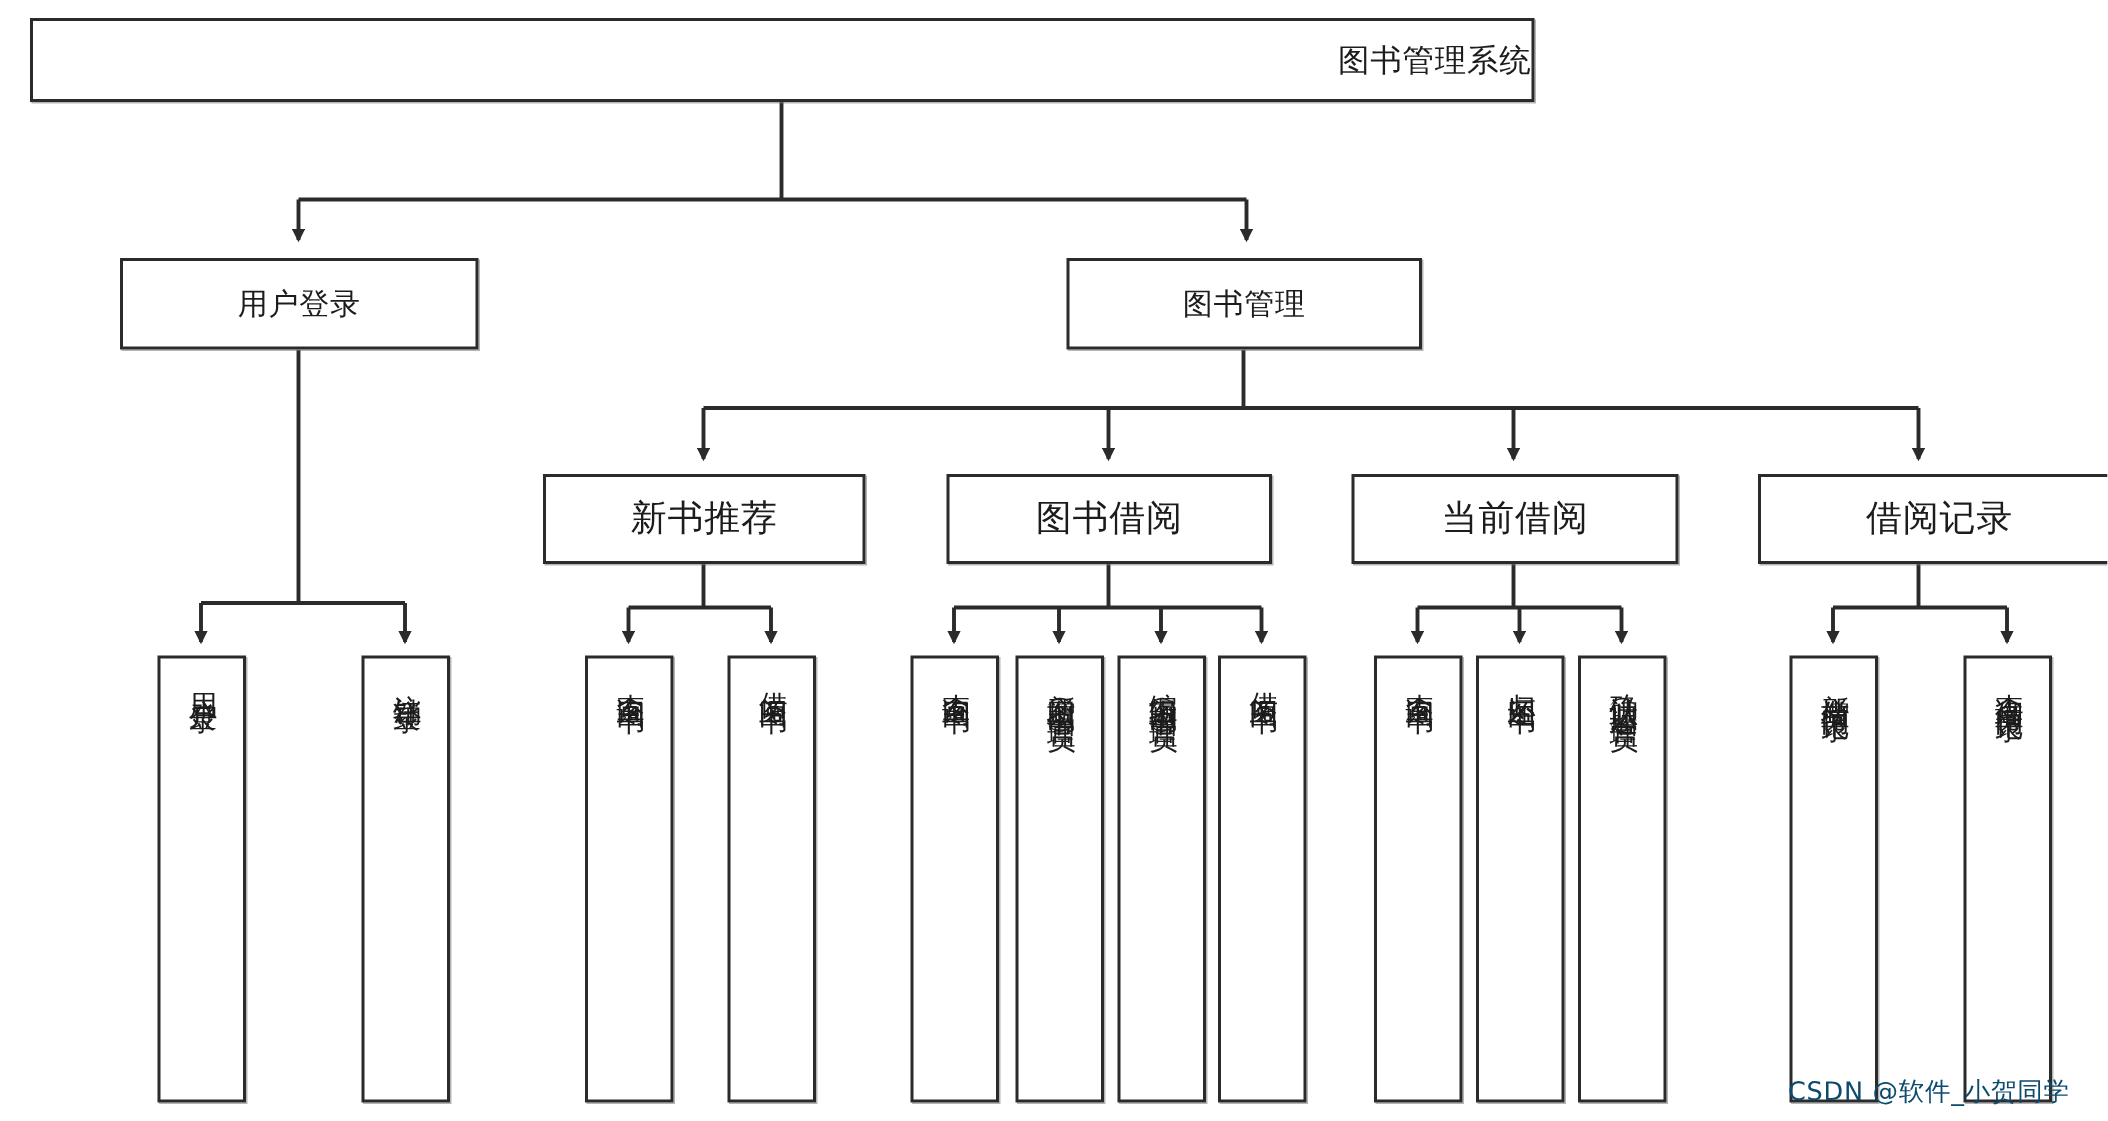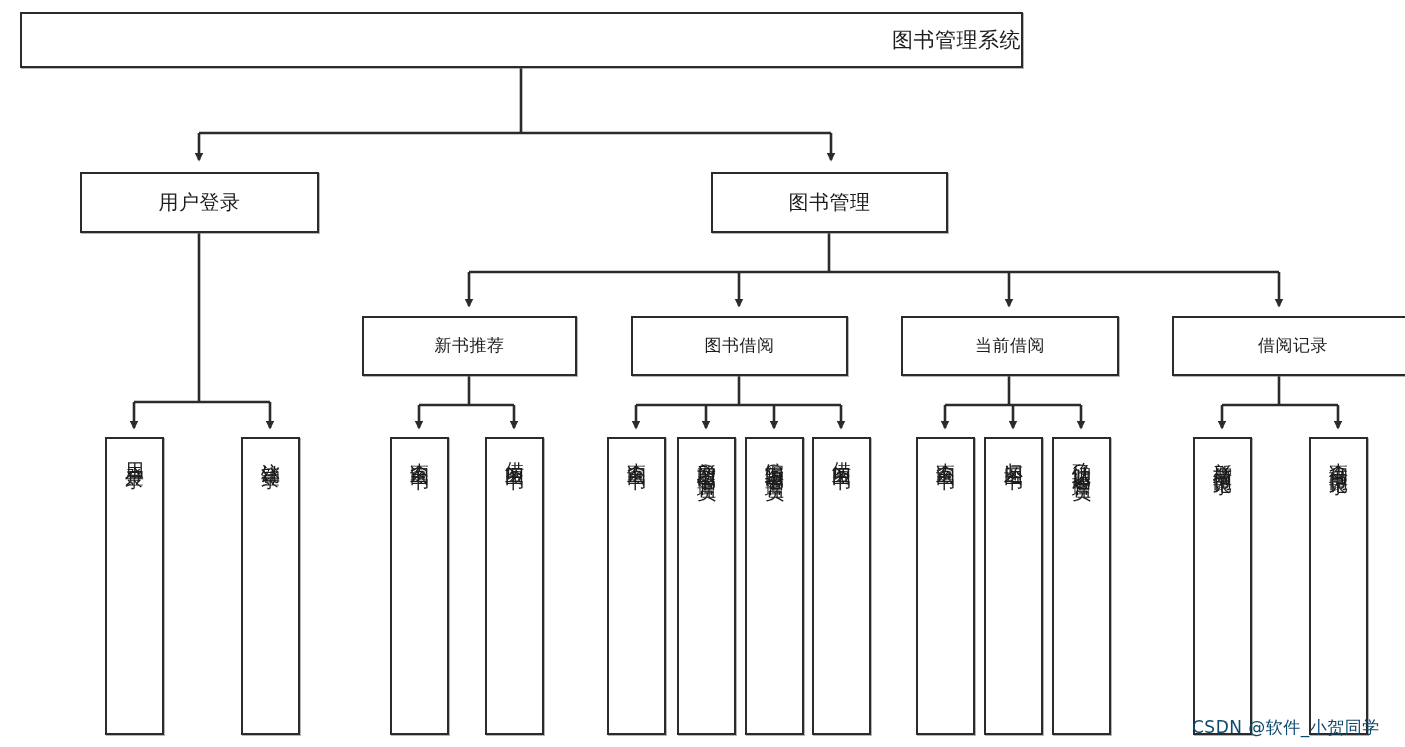--- a/index.html
+++ b/index.html
@@ -39,21 +39,21 @@
   }
   .node .label {
     font-family: "DejaVu Sans", "Liberation Sans", sans-serif;
     letter-spacing: 0.5px;
     line-height: 1.16;
     white-space: pre;
     text-align: center;
   }
   .node.root .label { font-size: 21px; }
   .node.l1 .label   { font-size: 20px; }
-  .node.l2 .label   { font-size: 17px; }
+  .node.l2 .label   { font-size: 24px; }
   .node.leaf {
     align-items: flex-start;
     padding-top: 8px;
   }
   .node.leaf .label {
     font-size: 19px;
     writing-mode: vertical-rl;
     text-orientation: upright;
     letter-spacing: 3px;
     line-height: 1.05;

